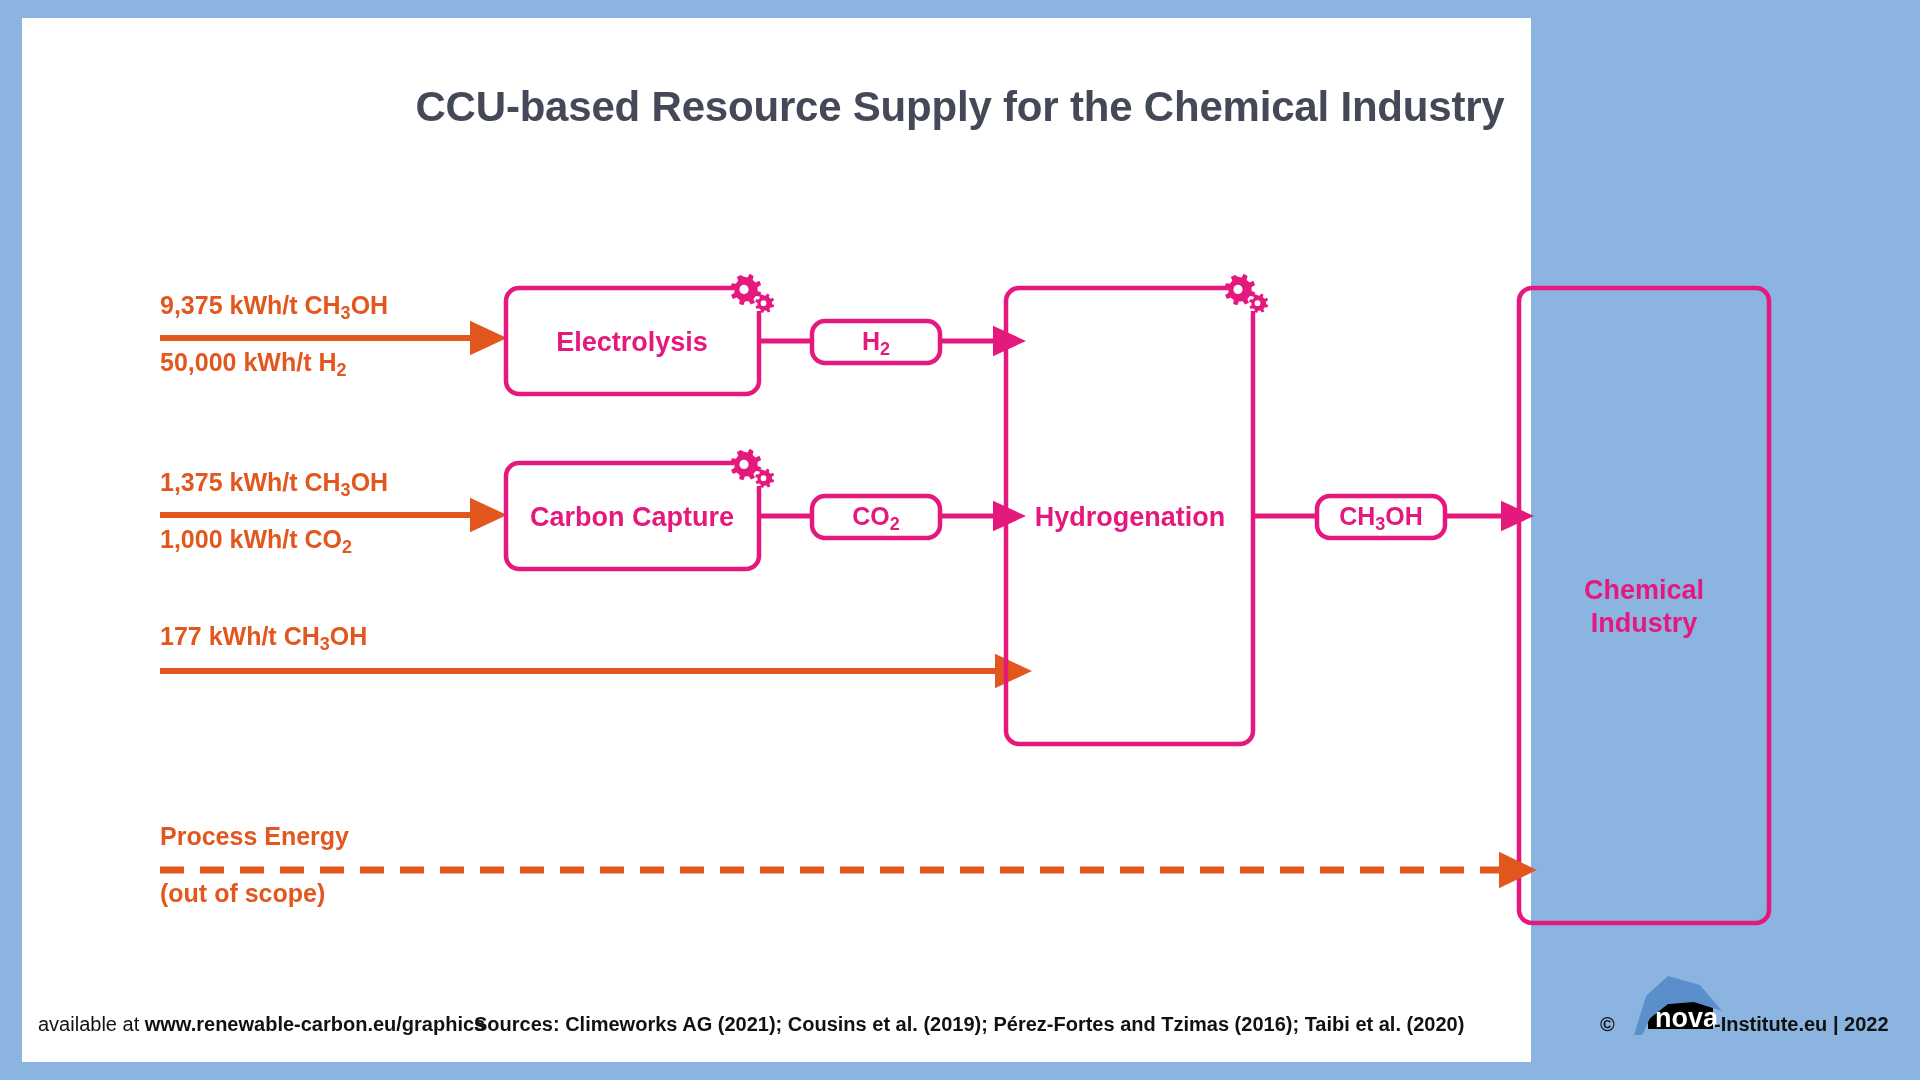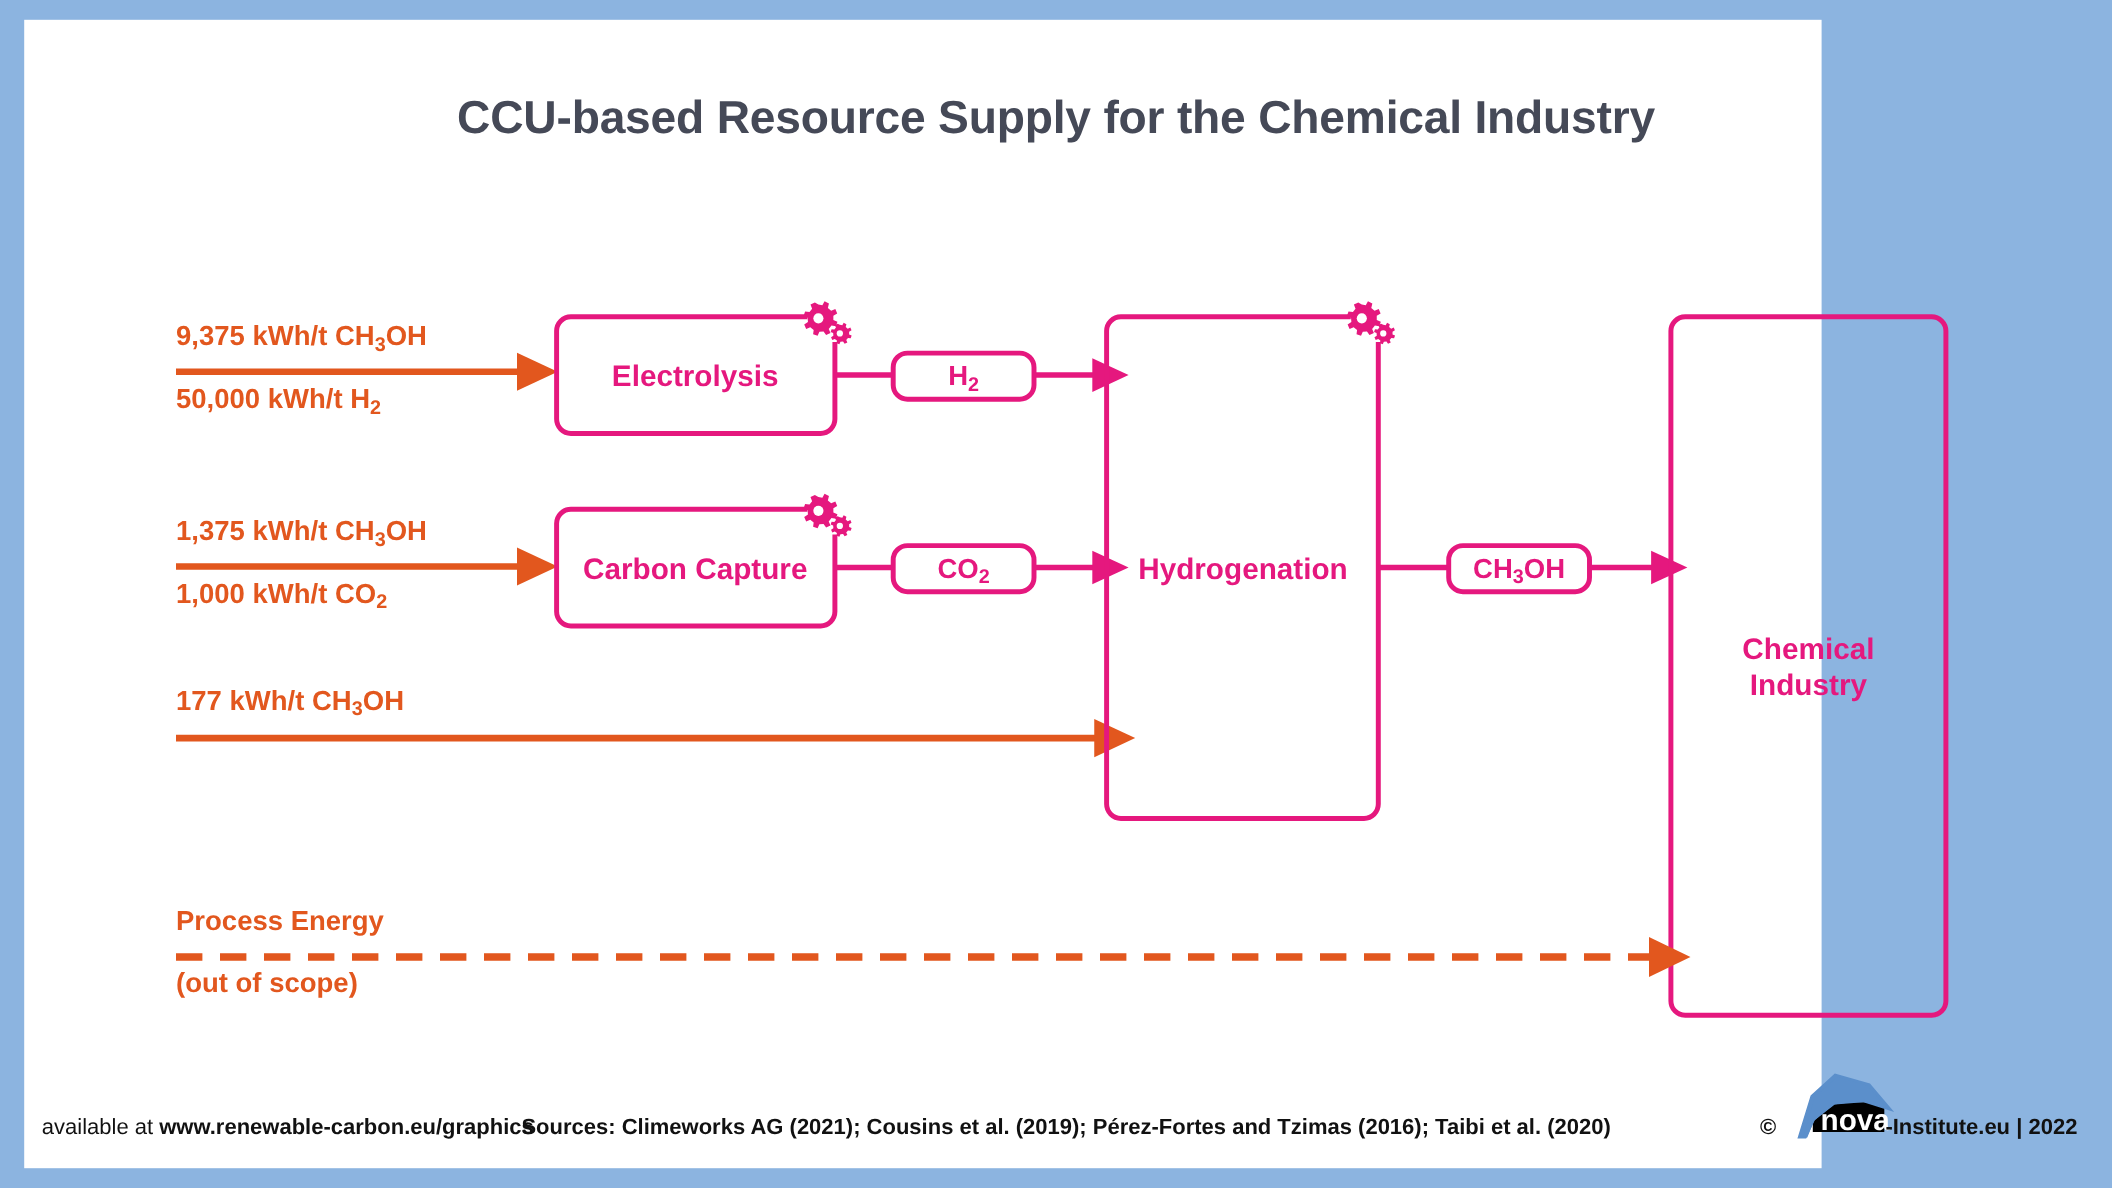--- a/index.html
+++ b/index.html
@@ -17,21 +17,21 @@
     position: relative;
     width: 1920px;
     height: 1080px;
     background: #8cb4e0;
     box-sizing: border-box;
   }
   #canvas {
     position: absolute;
     left: 22px;
     top: 18px;
-    width: 1634px;
+    width: 1509px;
     height: 1044px;
     background: #ffffff;
   }
   #diagram {
     position: absolute;
     left: 0;
     top: 0;
     width: 1876px;
     height: 1044px;
     display: block;

